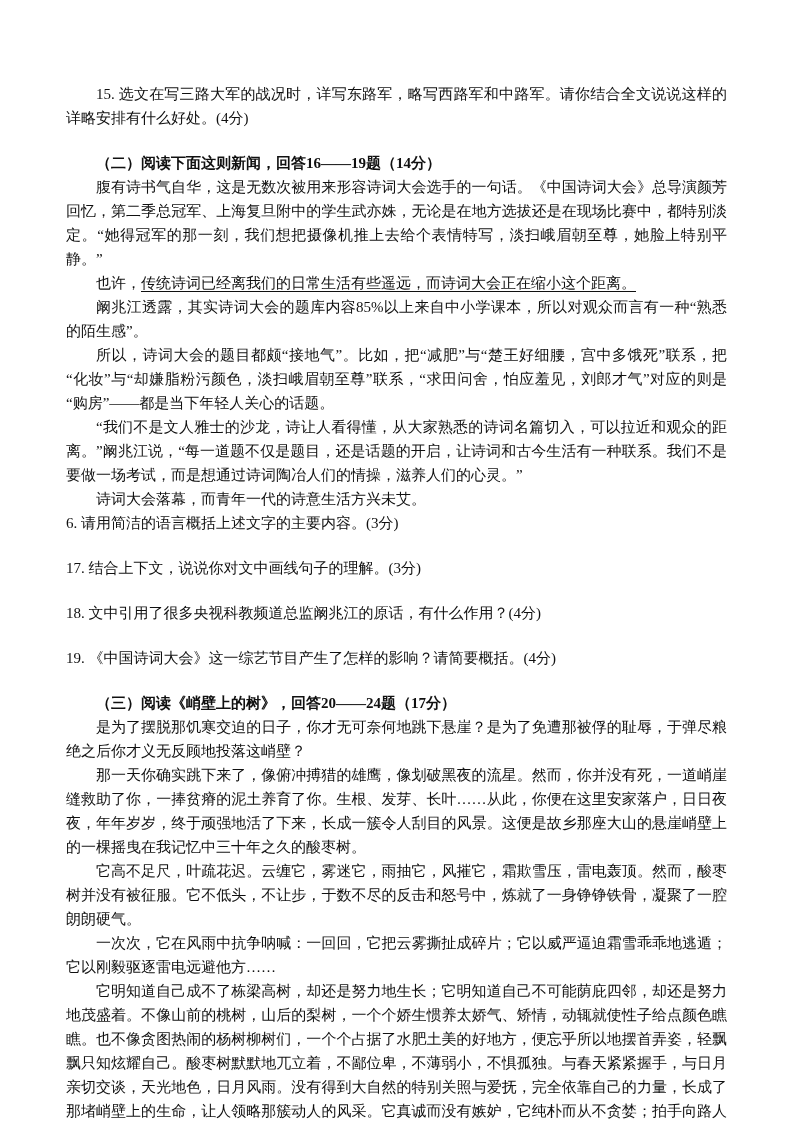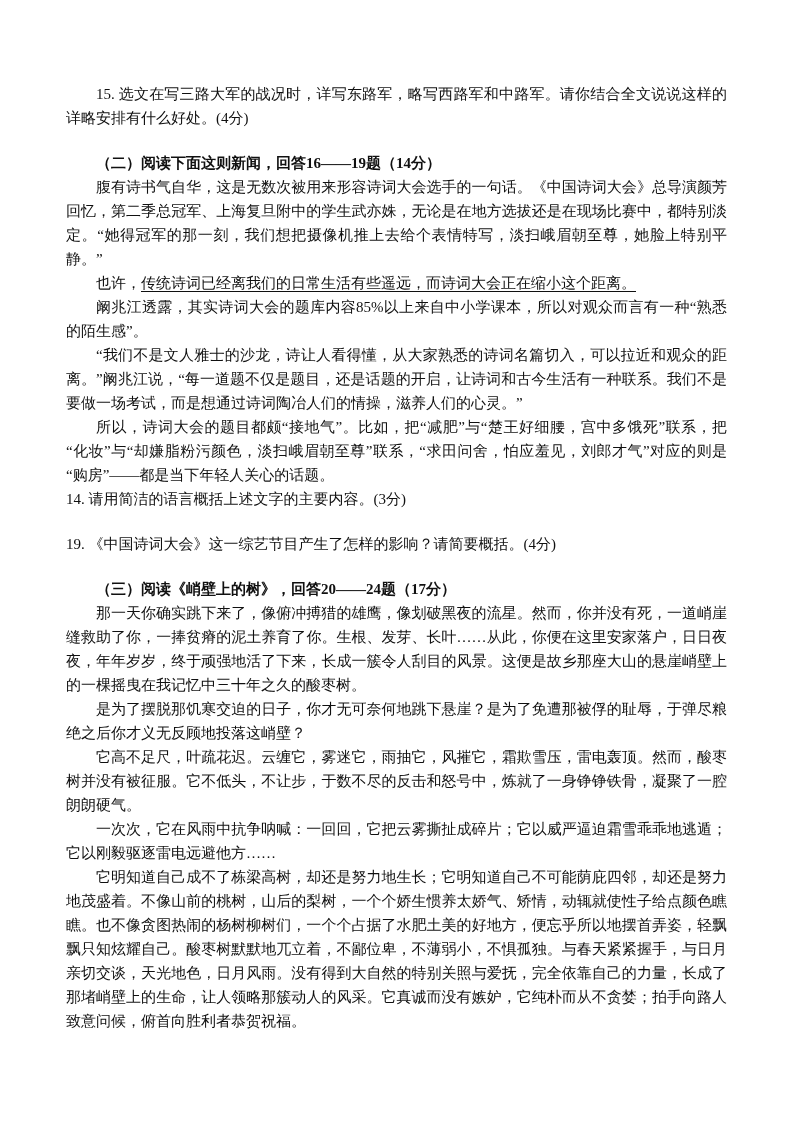--- a/index.html
+++ b/index.html
@@ -43,27 +43,30 @@
 
 <div class="page">
 
   <p class="q15">15. 选文在写三路大军的战况时，详写东路军，略写西路军和中路军。请你结合全文说说这样的详略安排有什么好处。(4分)</p>
 
   <p class="section-header">（二）阅读下面这则新闻，回答16——19题（14分）</p>
 
   <p class="indent">腹有诗书气自华，这是无数次被用来形容诗词大会选手的一句话。《中国诗词大会》总导演颜芳回忆，第二季总冠军、上海复旦附中的学生武亦姝，无论是在地方选拔还是在现场比赛中，都特别淡定。“她得冠军的那一刻，我们想把摄像机推上去给个表情特写，淡扫峨眉朝至尊，她脸上特别平静。”</p>
   <p class="indent"><span>也许，</span><span class="underline">传统诗词已经离我们的日常生活有些遥远，而诗词大会正在缩小这个距离。</span></p>
   <p class="indent">阚兆江透露，其实诗词大会的题库内容85%以上来自中小学课本，所以对观众而言有一种“熟悉的陌生感”。</p>
+  <p class="indent">所以，诗词大会的题目都颇“接地气”。比如，把“减肥”与“楚王好细腰，宫中多饿死”联系，把“化妆”与“却嫌脂粉污颜色，淡扫峨眉朝至尊”联系，“求田问舍，怕应羞见，刘郎才气”对应的则是“购房”——都是当下年轻人关心的话题。</p>
   <p class="indent">“我们不是文人雅士的沙龙，诗让人看得懂，从大家熟悉的诗词名篇切入，可以拉近和观众的距离。”阚兆江说，“每一道题不仅是题目，还是话题的开启，让诗词和古今生活有一种联系。我们不是要做一场考试，而是想通过诗词陶冶人们的情操，滋养人们的心灵。”</p>
-  <p class="indent">所以，诗词大会的题目都颇“接地气”。比如，把“减肥”与“楚王好细腰，宫中多饿死”联系，把“化妆”与“却嫌脂粉污颜色，淡扫峨眉朝至尊”联系，“求田问舍，怕应羞见，刘郎才气”对应的则是“购房”——都是当下年轻人关心的话题。</p>
+  <p class="indent">诗词大会落幕，而青年一代的诗意生活方兴未艾。</p>
 
-  <p class="question">14. 请用简洁的语言概括上述文字的主要内容。(3分)</p>
+  <p class="question">6. 请用简洁的语言概括上述文字的主要内容。(3分)</p>
+  <p class="question spaced">17. 结合上下文，说说你对文中画线句子的理解。(3分)</p>
+  <p class="question spaced">18. 文中引用了很多央视科教频道总监阚兆江的原话，有什么作用？(4分)</p>
   <p class="question spaced">19. 《中国诗词大会》这一综艺节目产生了怎样的影响？请简要概括。(4分)</p>
 
   <p class="section-header">（三）阅读《峭壁上的树》，回答20——24题（17分）</p>
 
+  <p class="indent">是为了摆脱那饥寒交迫的日子，你才无可奈何地跳下悬崖？是为了免遭那被俘的耻辱，于弹尽粮绝之后你才义无反顾地投落这峭壁？</p>
   <p class="indent">那一天你确实跳下来了，像俯冲搏猎的雄鹰，像划破黑夜的流星。然而，你并没有死，一道峭崖缝救助了你，一捧贫瘠的泥土养育了你。生根、发芽、长叶……从此，你便在这里安家落户，日日夜夜，年年岁岁，终于顽强地活了下来，长成一簇令人刮目的风景。这便是故乡那座大山的悬崖峭壁上的一棵摇曳在我记忆中三十年之久的酸枣树。</p>
-  <p class="indent">是为了摆脱那饥寒交迫的日子，你才无可奈何地跳下悬崖？是为了免遭那被俘的耻辱，于弹尽粮绝之后你才义无反顾地投落这峭壁？</p>
   <p class="indent">它高不足尺，叶疏花迟。云缠它，雾迷它，雨抽它，风摧它，霜欺雪压，雷电轰顶。然而，酸枣树并没有被征服。它不低头，不让步，于数不尽的反击和怒号中，炼就了一身铮铮铁骨，凝聚了一腔朗朗硬气。</p>
   <p class="indent">一次次，它在风雨中抗争呐喊：一回回，它把云雾撕扯成碎片；它以威严逼迫霜雪乖乖地逃遁；它以刚毅驱逐雷电远避他方……</p>
   <p class="indent">它明知道自己成不了栋梁高树，却还是努力地生长；它明知道自己不可能荫庇四邻，却还是努力地茂盛着。不像山前的桃树，山后的梨树，一个个娇生惯养太娇气、矫情，动辄就使性子给点颜色瞧瞧。也不像贪图热闹的杨树柳树们，一个个占据了水肥土美的好地方，便忘乎所以地摆首弄姿，轻飘飘只知炫耀自己。酸枣树默默地兀立着，不鄙位卑，不薄弱小，不惧孤独。与春天紧紧握手，与日月亲切交谈，天光地色，日月风雨。没有得到大自然的特别关照与爱抚，完全依靠自己的力量，长成了那堵峭壁上的生命，让人领略那簇动人的风采。它真诚而没有嫉妒，它纯朴而从不贪婪；拍手向路人致意问候，俯首向胜利者恭贺祝福。</p>
 
 </div>
 
 </body></html>

